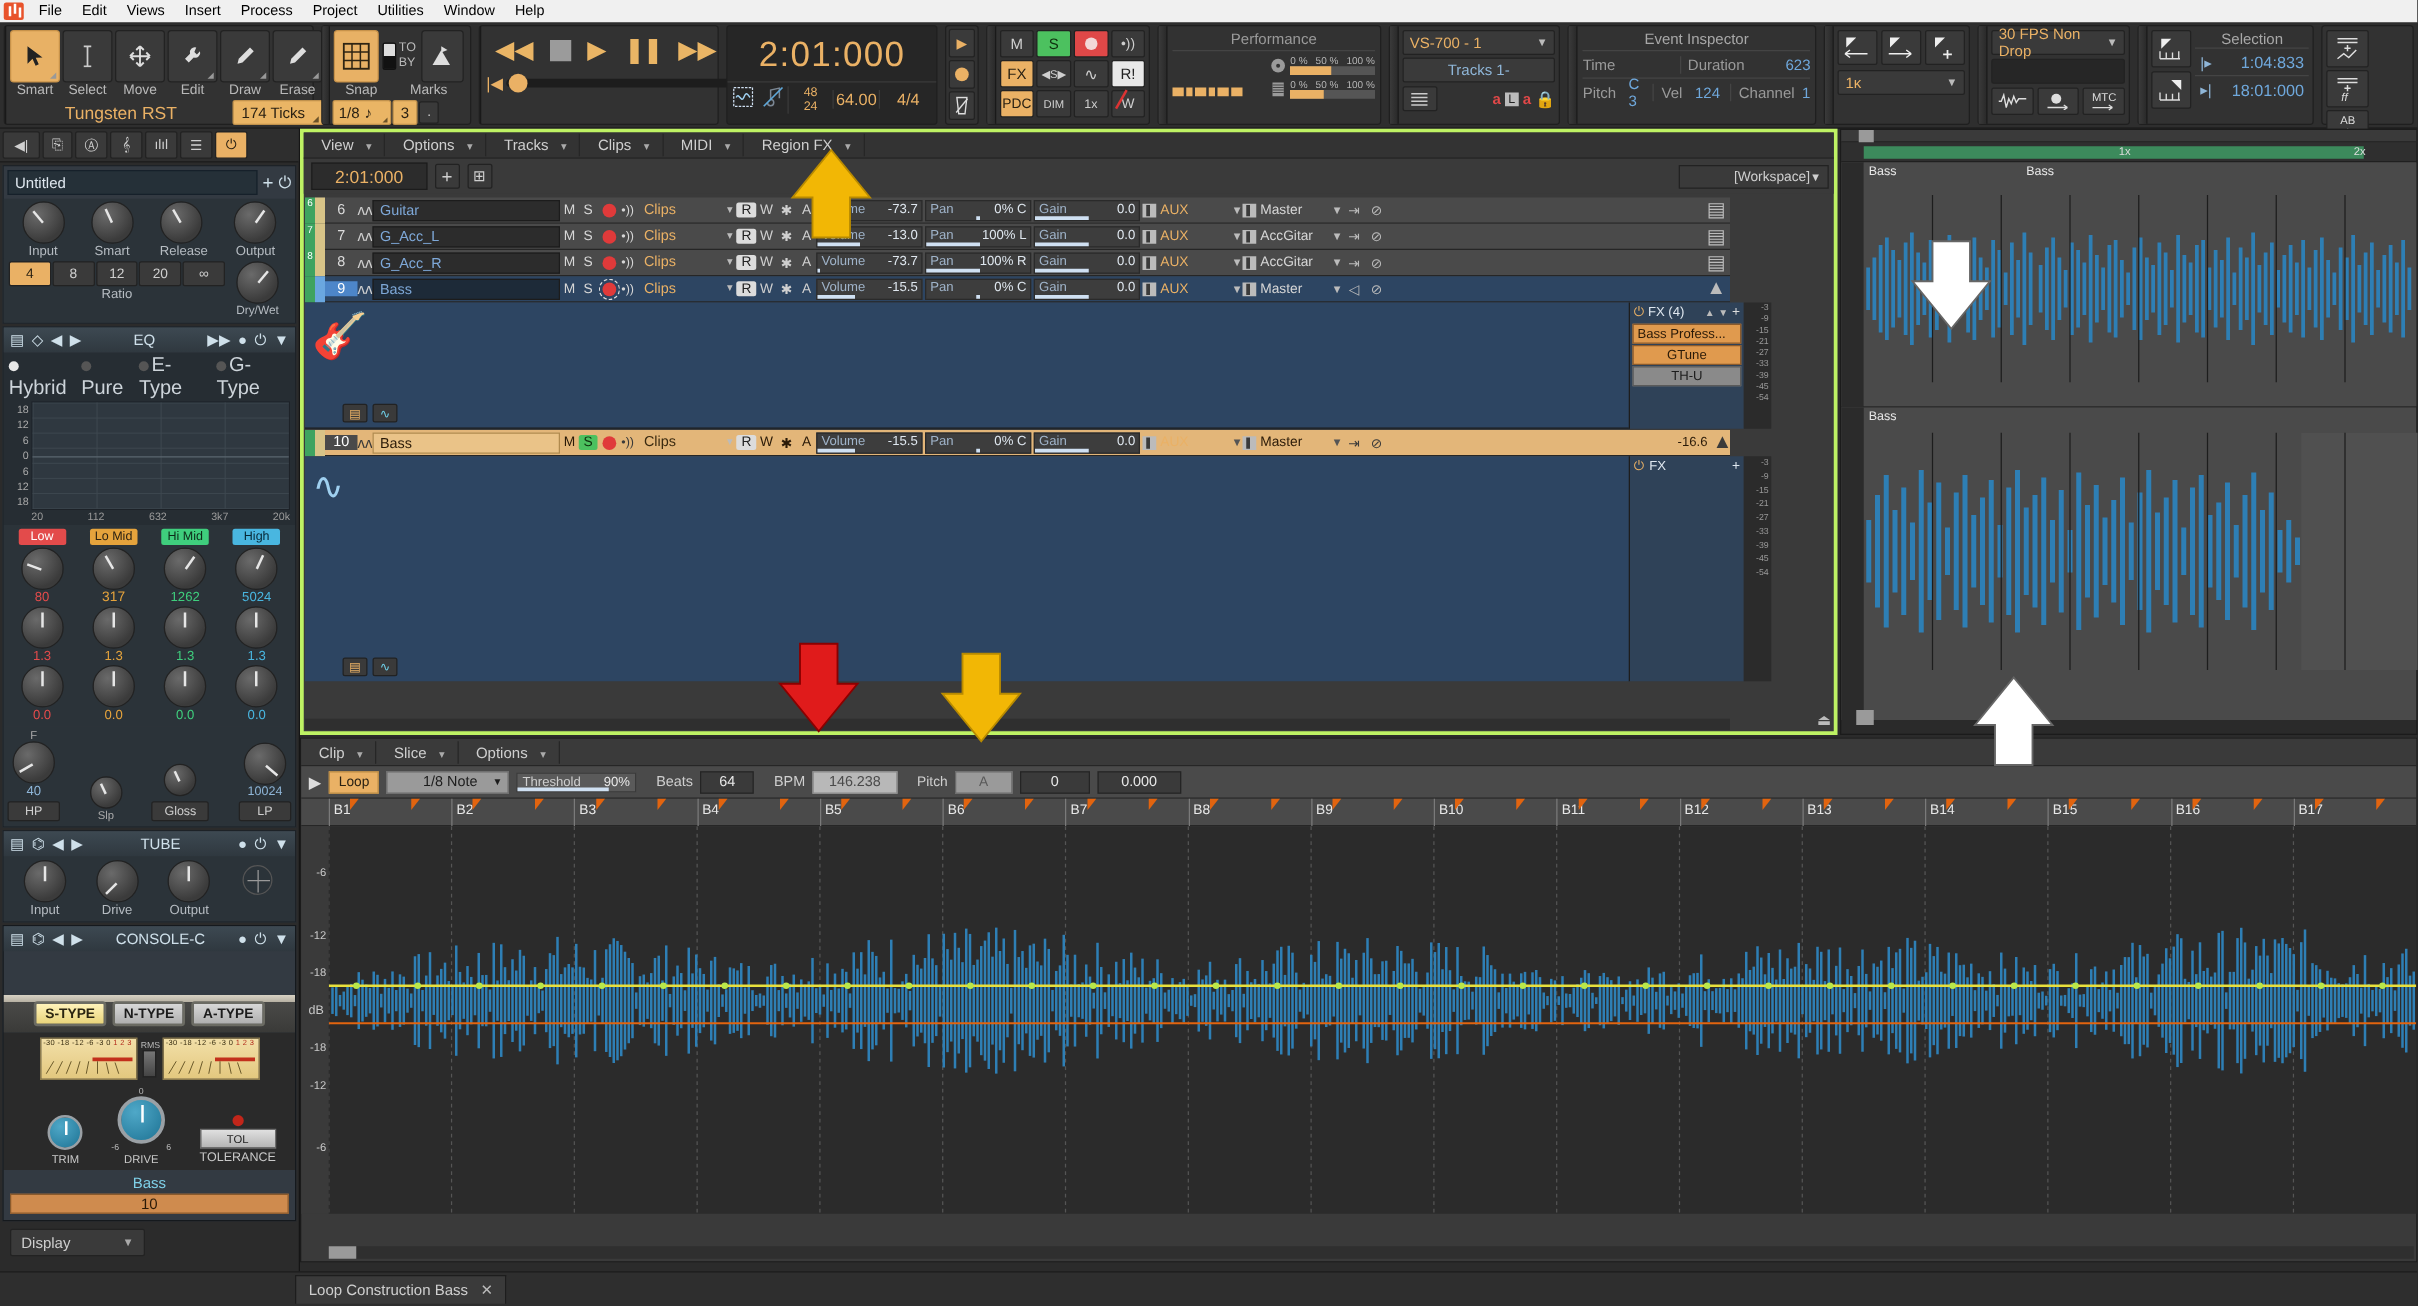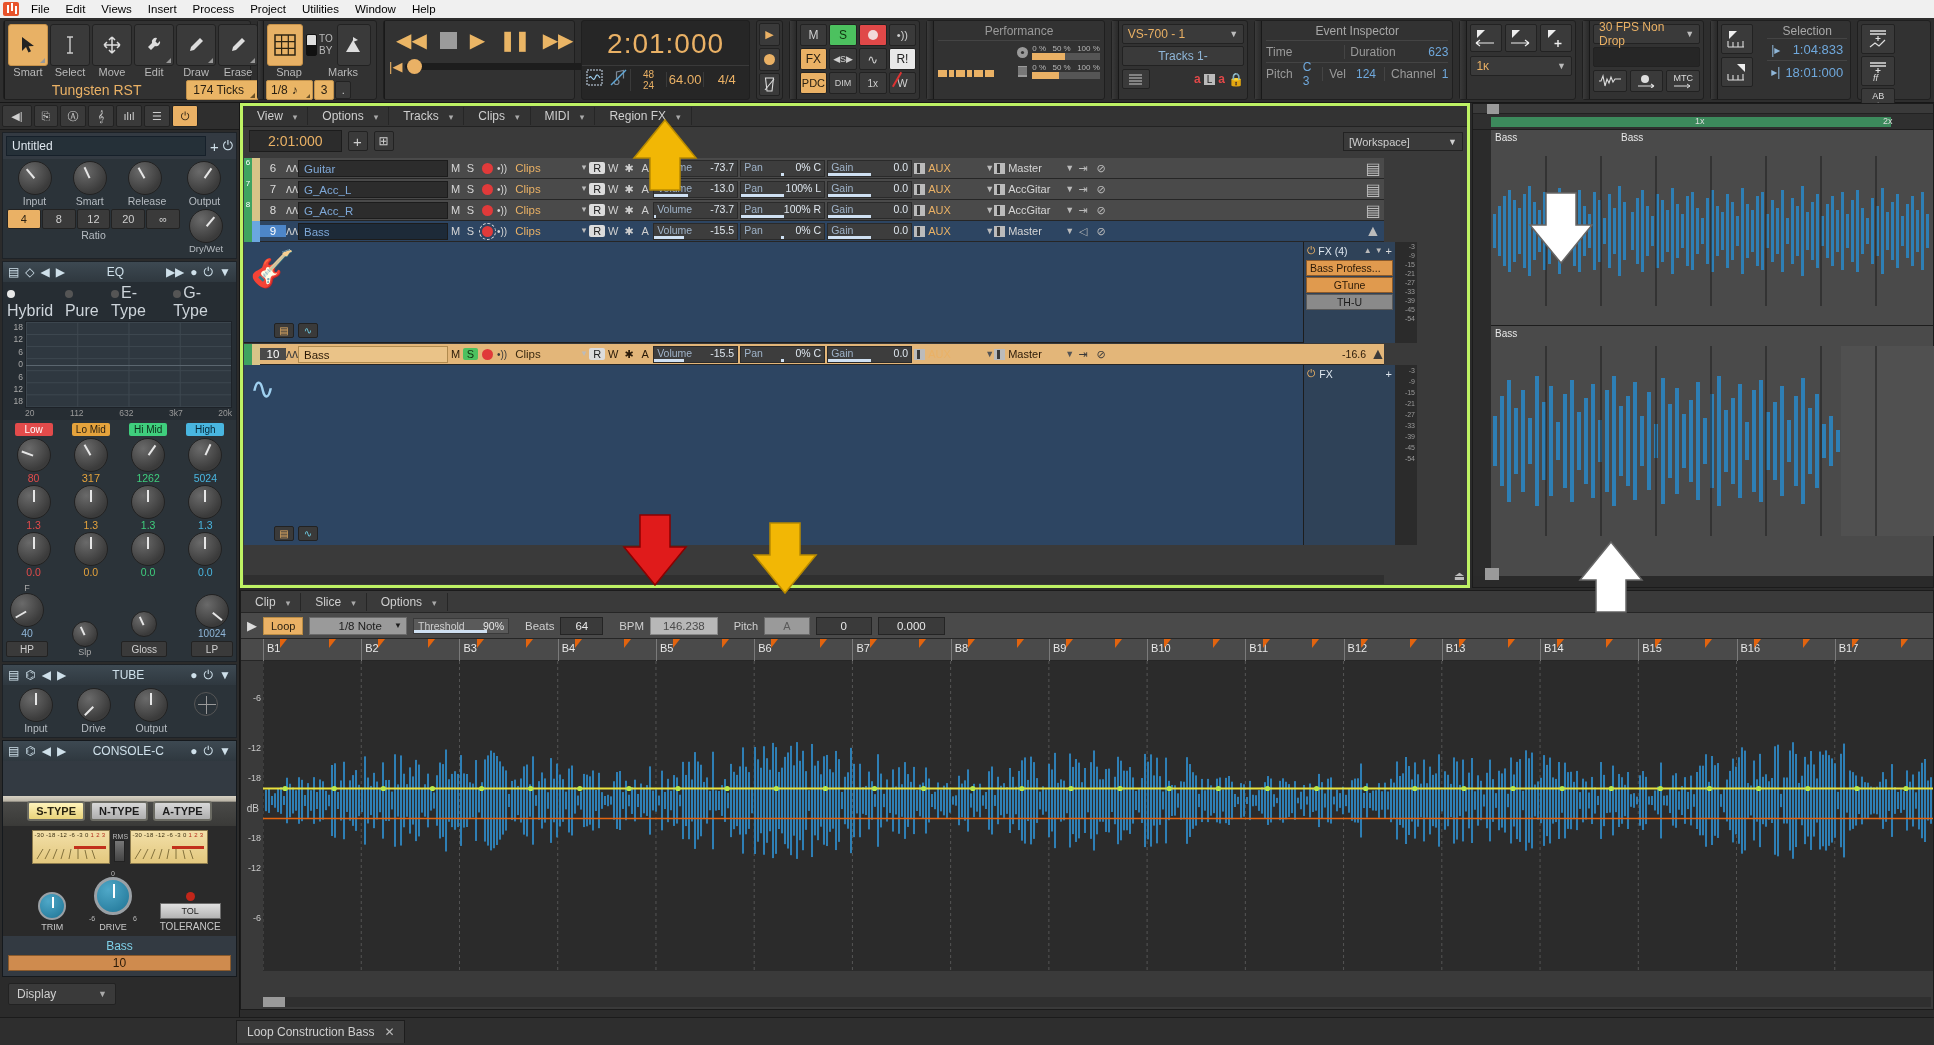--- a/index.html
+++ b/index.html
@@ -445,21 +445,21 @@
           <svg width="22" height="6" viewBox="0 0 22 6">
               <path d="M2 3h16M18 3l-3-2M18 3l-3 2" stroke="#ddd" stroke-width="1" fill="none"></path>
             </svg>
           </div>
       </div>
     </div>
   </div>
 
   <div class="cbmod" style="width:150px;display:flex;">
     <div class="grip"></div>
-    <div style="display:flex;flex:1;padding:3px;gap:14px;">
+    <div style="display:flex;flex:1;padding:3px;gap:3px;">
       <div style="width:32px;">
         <div class="dkbtn" style="height:30px;">
           <svg width="22" height="20" viewBox="0 0 22 20">
               <path d="M3 2h8l-8 8z" fill="#eee"></path>
               <path d="M2 18V12M7 18V13M12 18V13M17 18V12M2 18h16" stroke="#ddd" stroke-width="1.1" fill="none"></path>
             </svg>
           </div>
         <div class="dkbtn" style="height:30px;margin-top:3px;">
           <svg width="22" height="20" viewBox="0 0 22 20">
               <path d="M19 2v8l-8-8z" fill="#eee"></path>
@@ -1145,21 +1145,21 @@
       <div>-27</div>
       <div>-33</div>
       <div>-39</div>
       <div>-45</div>
       <div>-54</div>
   </div>
 
   <div style="position:absolute;right:2px;bottom:2px;color:#bbb;font-size:12px;">⏏</div>
   <div style="position:absolute;left:1px;bottom:1px;width:1140px;height:9px;background:#2f2f2f;"></div>
 
-  <div style="position:absolute;right:4px;top:26px;width:120px;height:19px;background:#3a3a3a;border:1px solid #222;color:#cfcfcf;font-size:11px;display:flex;align-items:center;justify-content:space-between;padding:0 5px;">
+  <div style="position:absolute;right:4px;top:26px;width:120px;height:19px;background:#3a3a3a;border:1px solid #222;color:#cfcfcf;font-size:11px;display:flex;align-items:center;justify-content:flex-end;padding:0 5px;">
     <span>[Workspace]</span>
     <span style="font-size:9px;">▼</span>
   </div>
 </div>
 
 <div id="overview">
   <div style="height:10px;background:#3a3a3a;border-bottom:1px solid #222;position:relative;">
     <span style="position:absolute;left:14px;top:0;width:12px;height:10px;background:#9a9a9a;"></span>
   </div>
   <div style="height:16px;background:#2f2f2f;position:relative;border-bottom:1px solid #1d1d1d;">

